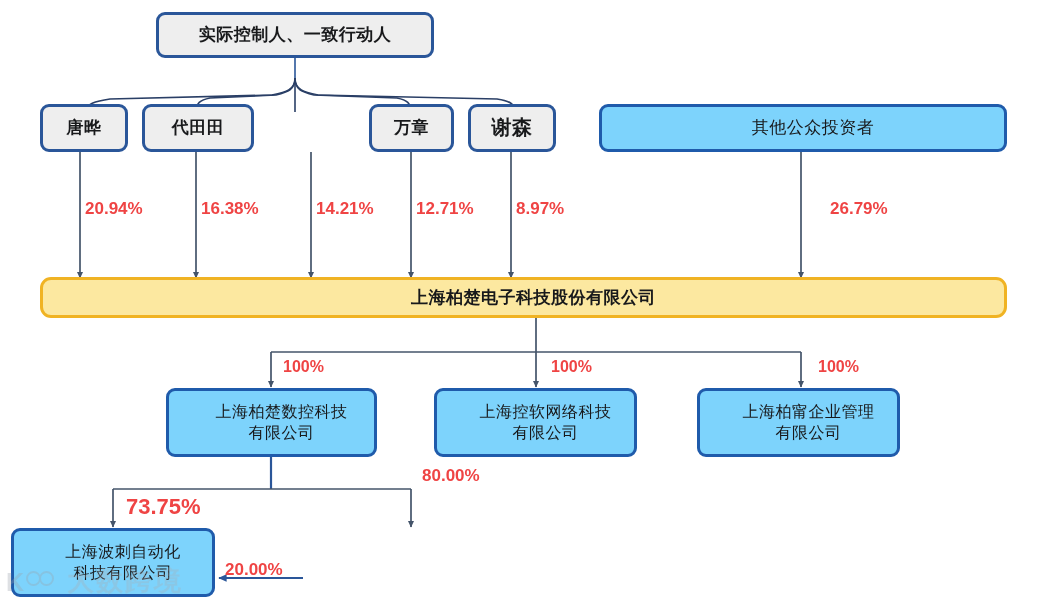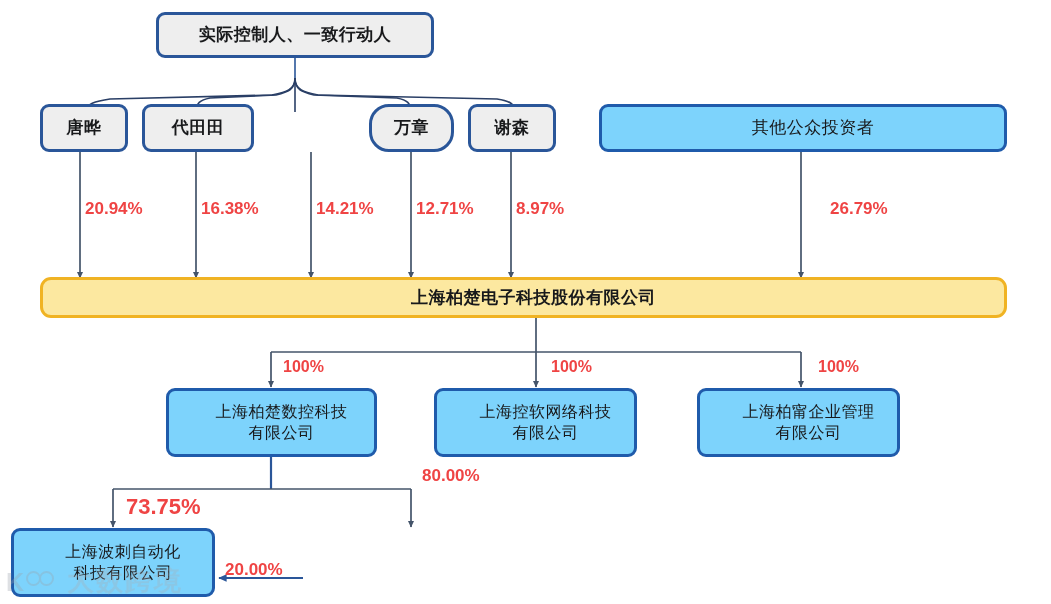--- a/index.html
+++ b/index.html
@@ -176,24 +176,24 @@
   <div class="node grey" style="left:156px; top:12px; width:278px; height:46px; font-size:17px;">
     <span>实际控制人、一致行动人</span>
   </div>
 
   <div class="node grey" style="left:40px; top:104px; width:88px; height:48px; font-size:17px;">
     <span>唐晔</span>
   </div>
   <div class="node grey" style="left:142px; top:104px; width:112px; height:48px; font-size:17px;">
     <span>代田田</span>
   </div>
-  <div class="node grey" style="left:369px; top:104px; width:85px; height:48px; font-size:17px;border-radius:20px;">
+  <div class="node grey" style="left:369px; top:104px; width:85px; height:48px; font-size:17px;">
     <span>万章</span>
   </div>
-  <div class="node grey" style="left:468px; top:104px; width:88px; height:48px; font-size:17px;">
+  <div class="node grey" style="left:468px; top:104px; width:88px; height:48px; font-size:20px;">
     <span>谢森</span>
   </div>
 
   <div class="node blue" style="left:599px; top:104px; width:408px; height:48px; font-size:17px;">
     <span>其他公众投资者</span>
   </div>
 
   <div class="pct" style="left:85px; top:199px; font-size:17px;">20.94%</div>
   <div class="pct" style="left:201px; top:199px; font-size:17px;">16.38%</div>
   <div class="pct" style="left:316px; top:199px; font-size:17px;">14.21%</div>

